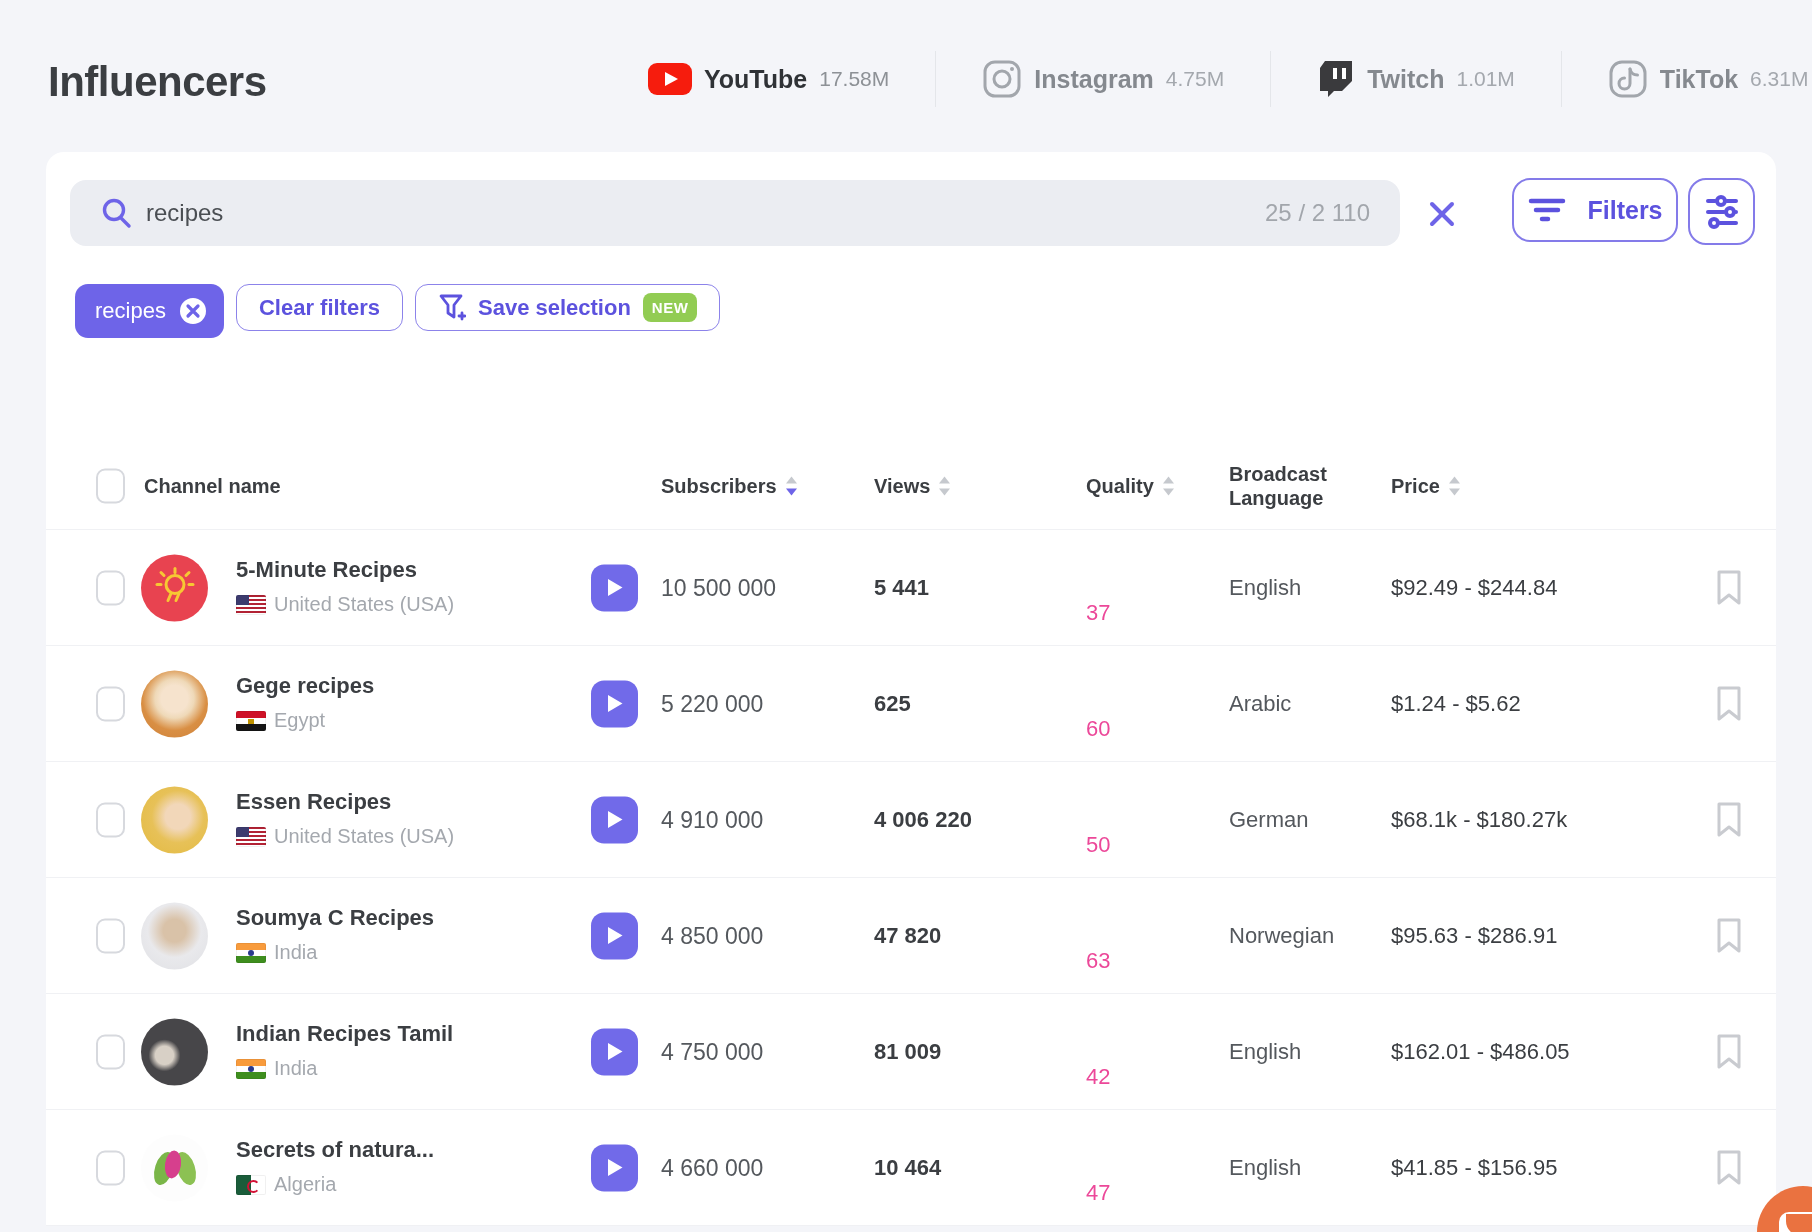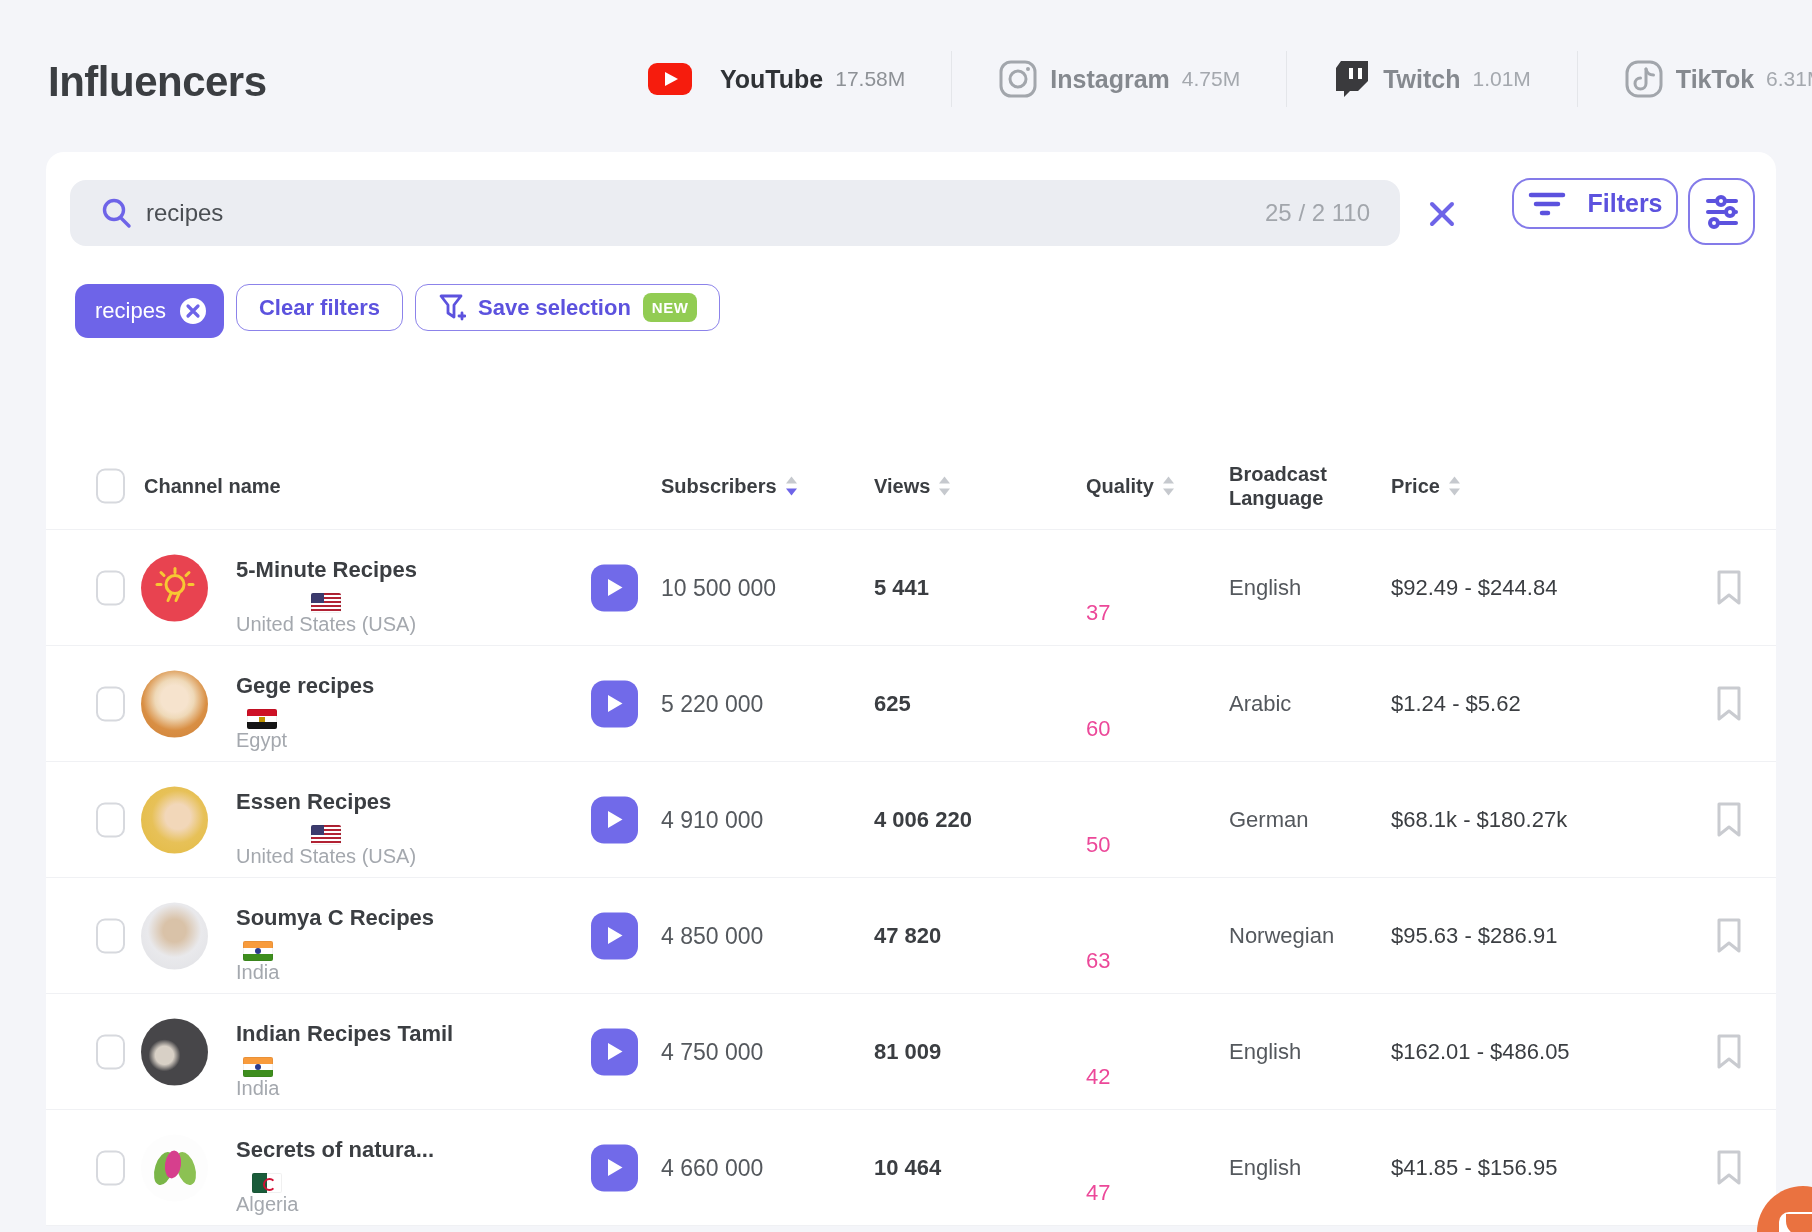--- a/index.html
+++ b/index.html
@@ -22,21 +22,21 @@
     display:flex; align-items:center;
   }
   .ptab {
     display:flex; align-items:center; gap:12px;
     padding:0 46px; height:56px; cursor:pointer;
   }
   .ptab:first-child { padding-left:0; }
   .ptab + .ptab { border-left:1px solid #e4e6ea; }
   .ptab .plabel { font-size:25px; font-weight:700; color:#85898f; }
   .ptab .pcount { font-size:21px; color:#a4a8ae; }
-  .ptab.active .plabel { color:#2f3236;margin-left:16px; }
+  .ptab.active .plabel { color:#2f3236; }
   .ptab.active .pcount { color:#8d9196; }
 
   
   .card {
     position:absolute; left:46px; top:152px; width:1730px; height:1074px;
     background:#fff; border-radius:18px 18px 0 0;
   }
 
   
   .search-wrap {
@@ -50,21 +50,21 @@
     font-size:24px; color:#4a4e53; padding-left:12px;
   }
   .search-icon { margin-left:30px; flex:0 0 auto; display:flex; }
   .search-counter { font-size:24px; color:#a2a6ac; padding-right:30px;text-align:right; }
   .clear-search {
     position:absolute; left:1374px; top:40px; width:44px; height:44px;
     background:transparent; border:none; cursor:pointer; display:flex;
     align-items:center; justify-content:center;
   }
   .filters-btn {
-    position:absolute; left:1466px; top:26px; width:166px; height:51px;
+    position:absolute; left:1466px; top:26px; width:166px; height:64px;
     background:#fff; border:2px solid #847be9; border-radius:18px;
     display:flex; align-items:center; justify-content:center; gap:20px;
     cursor:pointer;
   }
   .filters-btn span { font-size:25px; font-weight:700; color:#5c52de; }
   .settings-btn {
     position:absolute; left:1642px; top:26px; width:67px; height:67px;
     background:#fff; border:2px solid #847be9; border-radius:18px;
     display:flex; align-items:center; justify-content:center; cursor:pointer;
   }
@@ -133,21 +133,21 @@
   .av-0 { background:#e84350; }
   .av-1 { background:radial-gradient(circle at 50% 42%, #f6e3cd 0 26%, #efd9b8 38%, #d98f44 62%, #cc7f38 100%); }
   .av-2 { background:radial-gradient(circle at 55% 45%, #f2d7b9 0 24%, #e7c158 50%, #e3ba3f 100%); }
   .av-3 { background:radial-gradient(circle at 50% 42%, #d9c2a8 0 22%, #e9e9ec 52%, #dfe0e4 100%); }
   .av-4 { background:radial-gradient(circle at 35% 55%, #d8d0c6 0 16%, #474649 28%),
                      radial-gradient(circle at 68% 52%, #cfc8bf 0 16%, #474649 28%);
           background-color:#474649; }
   .av-5 { background:#fdfdfd; }
 
   .ch-name { font-size:22px; font-weight:700; color:#3b3e42; position:absolute; top:27px; white-space:nowrap; }
-  .ch-country { position:absolute; top:63px; display:flex; align-items:center; gap:0;flex-direction:column; }
+  .ch-country { position:absolute; top:63px; display:flex; align-items:center; gap:8px; }
   .ch-country .cname { font-size:20px; color:#a4a8ae; white-space:nowrap; }
 
   .flag { width:30px; height:20px; border-radius:2px; position:relative; flex:0 0 auto;
           box-shadow:0 0 0 1px rgba(0,0,0,0.06) inset; }
   .flag-us { background:
       linear-gradient(#3c3b6e, #3c3b6e) left top / 13px 10px no-repeat,
       repeating-linear-gradient(180deg, #b22234 0 2px, #fff 2px 4px); }
   .flag-eg { background:linear-gradient(180deg, #ce1126 0 33%, #fff 33% 66%, #151515 66% 100%); }
   .flag-eg::after { content:""; position:absolute; left:12px; top:8px; width:6px; height:5px; background:#c09300; }
   .flag-in { background:linear-gradient(180deg, #f89b3c 0 33%, #fff 33% 66%, #3e8e1e 66% 100%); }

